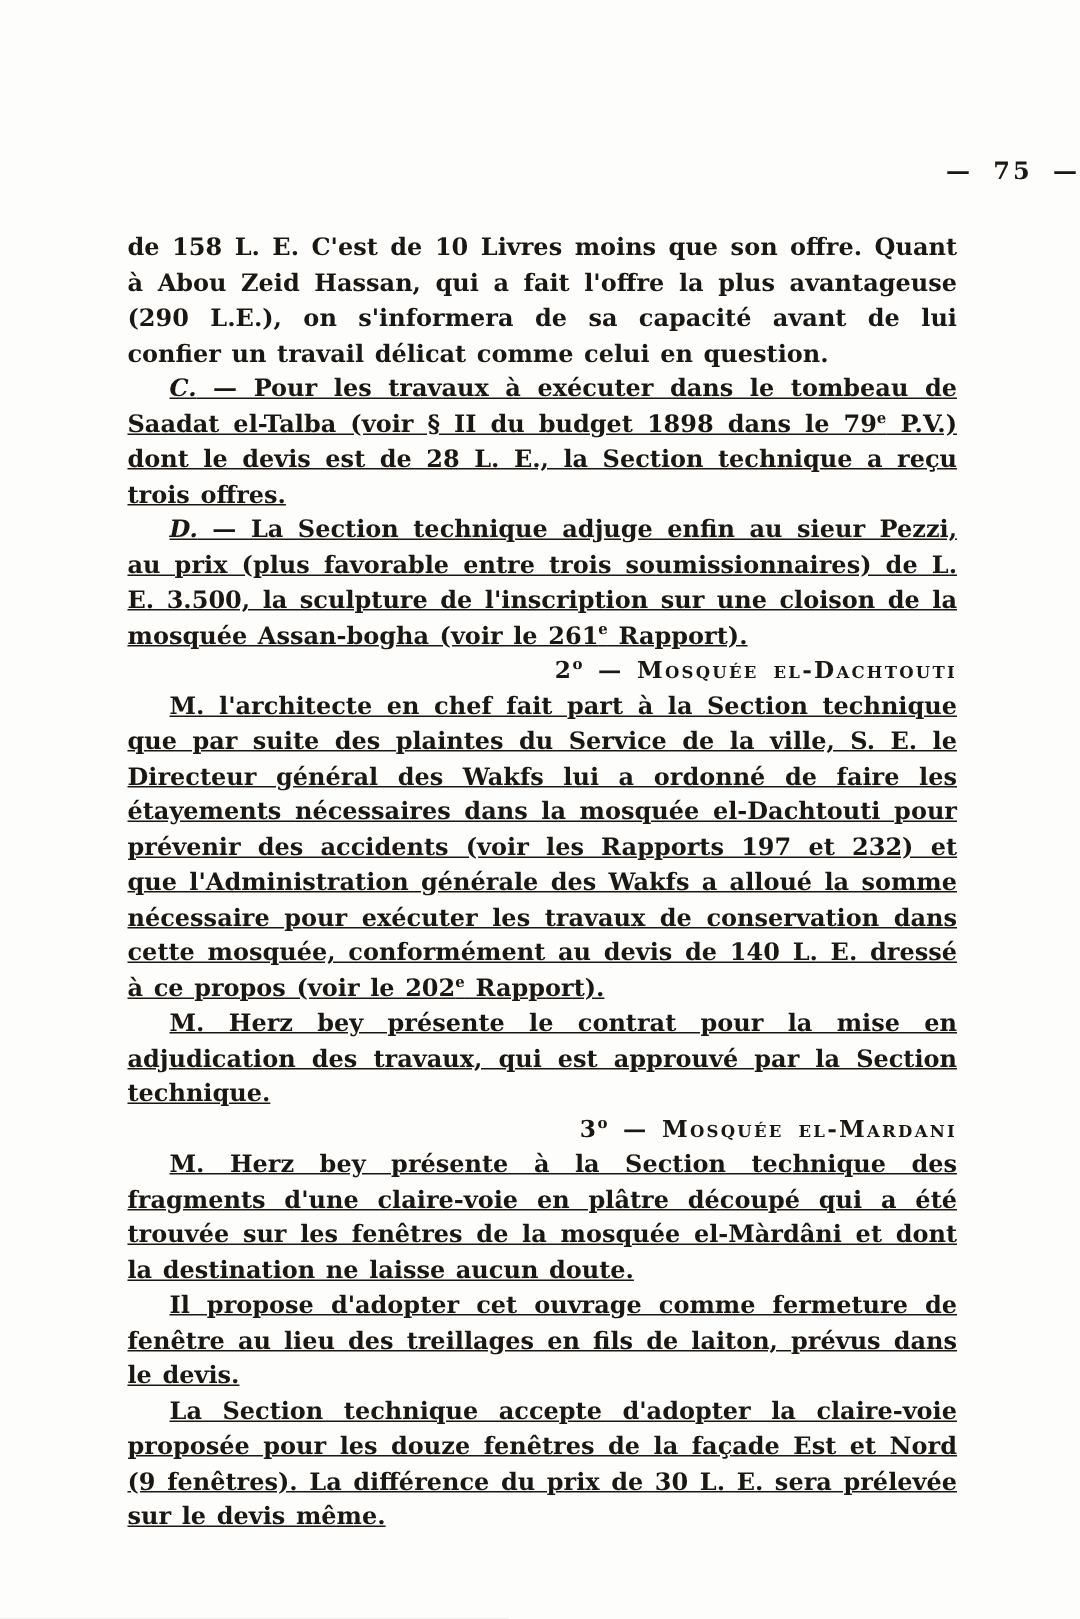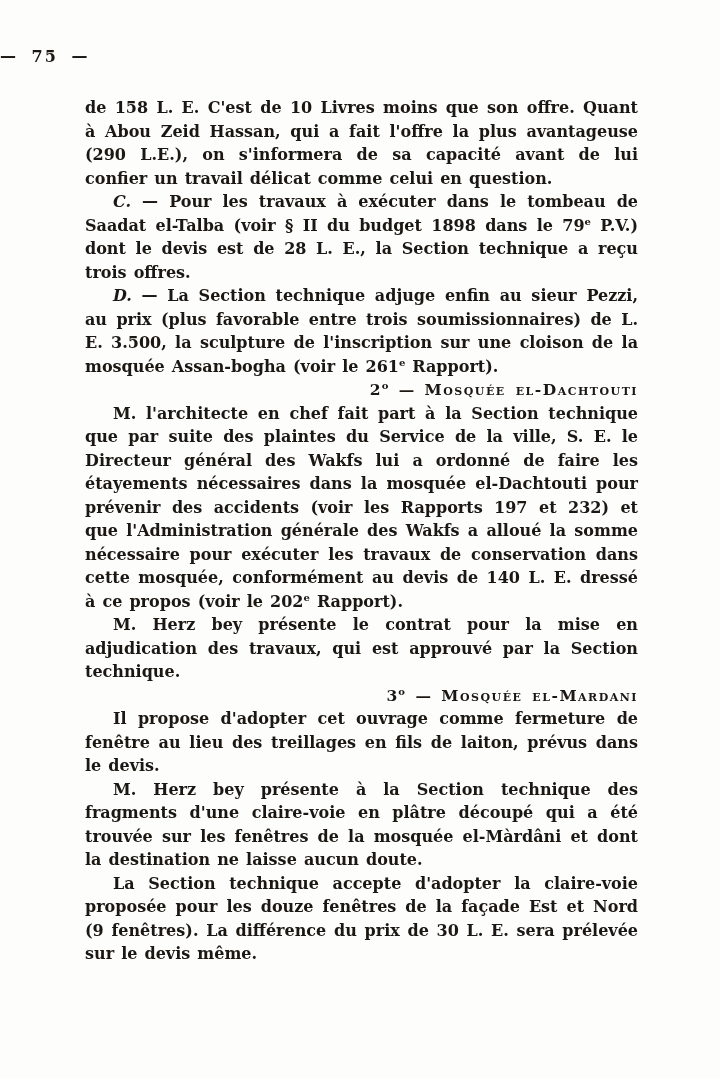--- a/index.html
+++ b/index.html
@@ -12,39 +12,40 @@
     width: 720px;
     height: 1079px;
     margin: 0 auto;
     background: #fdfdfb;
     color: #1b1713;
     font-family: "DejaVu Serif", "Liberation Serif", serif;
     font-weight: bold;
     overflow: hidden;
   }
   .page-number {
-    padding-top: 47px;
-    text-align: left;
+    padding-top: 104px;
+    text-align: right;
     font-size: 16px;
     letter-spacing: 2px;
     word-spacing: 6px;
   }
   .page-body {
     width: 553px;
     margin: 30px 82px 0 85px;
     font-size: 16px;
     line-height: 23.5px;
     text-align: justify;
     word-spacing: 1.5px;
   }
   .page-body p {
     margin: 0;
   }
   .page-body p.indent {
     text-indent: 28px;
+    text-decoration: underline;
   }
   .heading {
     margin: 19px 0 17px;
     text-align: right;
     text-indent: 0 !important;
     font-size: 15.5px;
     letter-spacing: 1px;
     word-spacing: 3px;
   }
   .italic { font-style: italic; }
@@ -65,17 +66,17 @@
 <div class="page">
   <div class="page-number">— 75 —</div>
   <div class="page-body">
       <p class=""><span>de 158 L. E. C'est de 10 Livres moins que son offre. Quant à Abou Zeid Hassan, qui a fait l'offre la plus avantageuse (290 L.E.), on s'informera de sa capacité avant de lui confier un travail délicat comme celui en question.</span></p>
       <p class="indent"><span class="italic">C.</span><span> — Pour les travaux à exécuter dans le tombeau de Saadat el-Talba (voir § II du budget 1898 dans le 79</span><sup>e</sup><span> P.V.) dont le devis est de 28 L. E., la Section technique a reçu trois offres.</span></p>
       <p class="indent"><span class="italic">D.</span><span> — La Section technique adjuge enfin au sieur Pezzi, au prix (plus favorable entre trois soumissionnaires) de L. E. 3.500, la sculpture de l'inscription sur une cloison de la mosquée Assan-bogha (voir le 261</span><sup>e</sup><span> Rapport).</span></p>
       <p class="heading"><span>2</span><sup>o</sup><span> — </span><span class="smallcaps">Mosquée el-Dachtouti</span></p>
       <p class="indent"><span>M. l'architecte en chef fait part à la Section technique que par suite des plaintes du Service de la ville, S. E. le Directeur général des Wakfs lui a ordonné de faire les étayements nécessaires dans la mosquée el-Dachtouti pour prévenir des accidents (voir les Rapports 197 et 232) et que l'Administration générale des Wakfs a alloué la somme nécessaire pour exécuter les travaux de conservation dans cette mosquée, conformément au devis de 140 L. E. dressé à ce propos (voir le 202</span><sup>e</sup><span> Rapport).</span></p>
       <p class="indent"><span>M. Herz bey présente le contrat pour la mise en adjudication des travaux, qui est approuvé par la Section technique.</span></p>
       <p class="heading"><span>3</span><sup>o</sup><span> — </span><span class="smallcaps">Mosquée el-Mardani</span></p>
+      <p class="indent"><span>M. Herz bey présente à la Section technique des fragments d'une claire-voie en plâtre découpé qui a été trouvée sur les fenêtres de la mosquée el-Màrdâni et dont la destination ne laisse aucun doute.</span></p>
       <p class="indent"><span>Il propose d'adopter cet ouvrage comme fermeture de fenêtre au lieu des treillages en fils de laiton, prévus dans le devis.</span></p>
-      <p class="indent"><span>M. Herz bey présente à la Section technique des fragments d'une claire-voie en plâtre découpé qui a été trouvée sur les fenêtres de la mosquée el-Màrdâni et dont la destination ne laisse aucun doute.</span></p>
       <p class="indent"><span>La Section technique accepte d'adopter la claire-voie proposée pour les douze fenêtres de la façade Est et Nord (9 fenêtres). La différence du prix de 30 L. E. sera prélevée sur le devis même.</span></p>
     </div>
 </div>
 
 </body></html>

